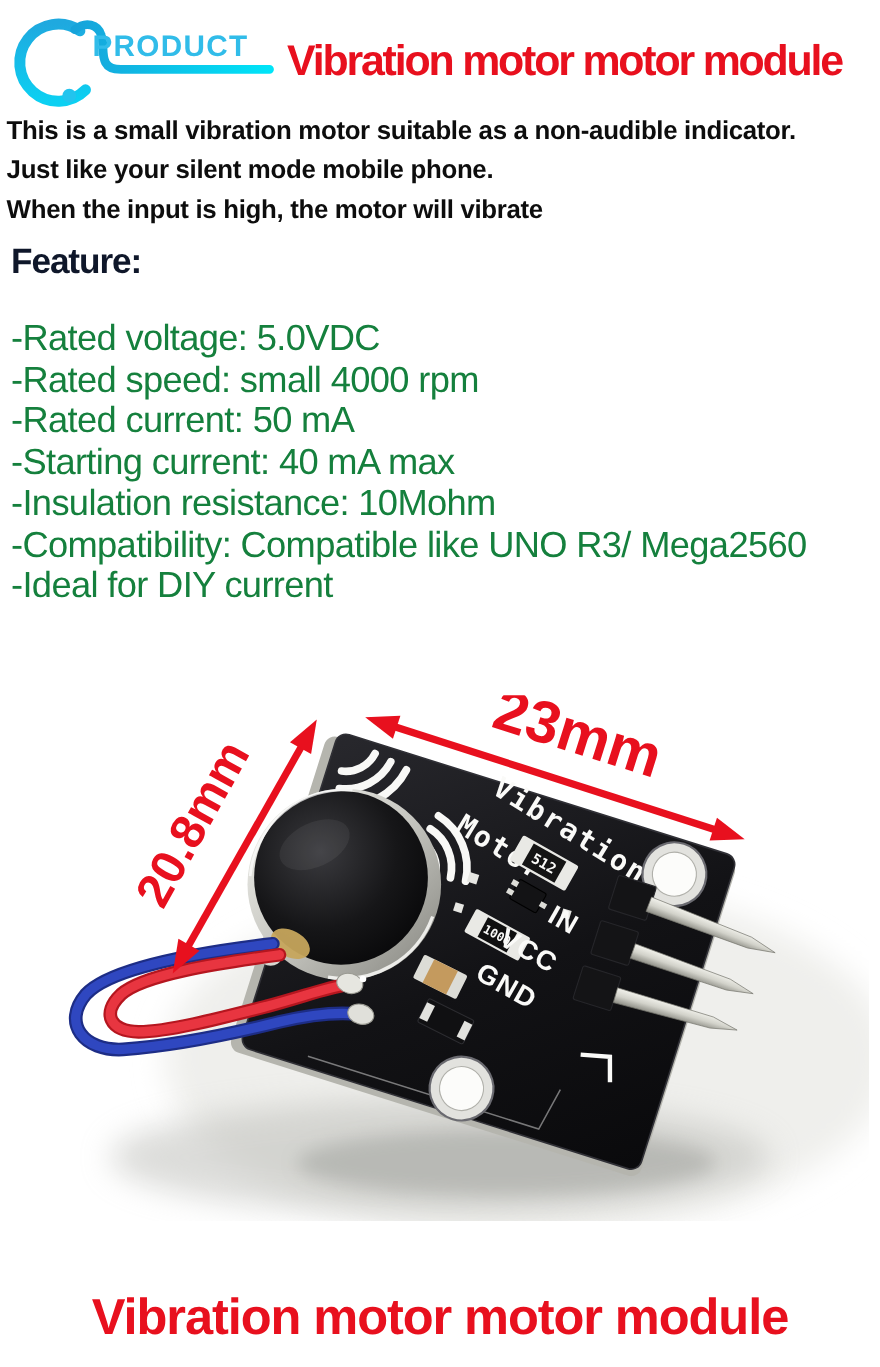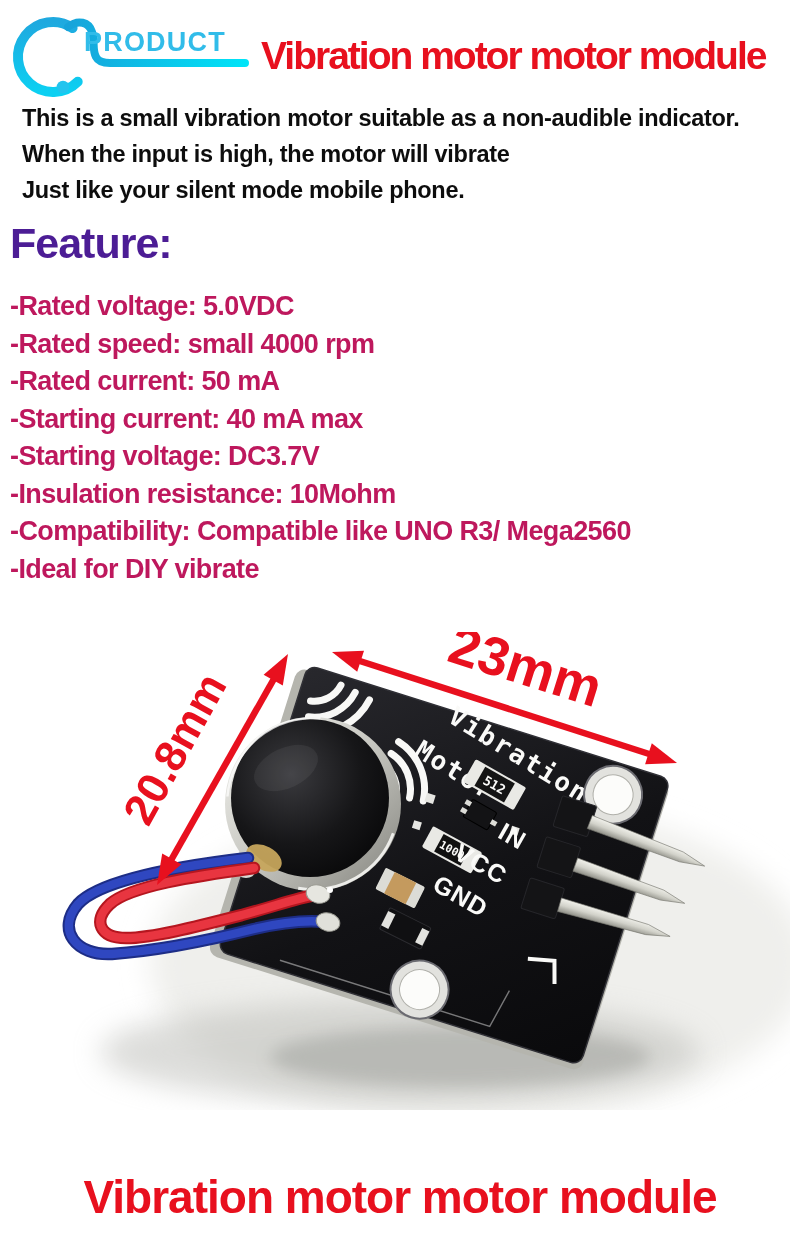--- a/index.html
+++ b/index.html
@@ -9,30 +9,30 @@
     font-family:"Liberation Sans",sans-serif;
   }
   .abs{position:absolute;}
   .logo-wrap{left:8px;top:6px;width:250px;height:96px;}
   .top-title{
     left:261px;top:34px;margin:0;
     font-size:39px;font-weight:700;color:#e8101e;letter-spacing:-2px;
     white-space:nowrap;
   }
   .desc{
-    left:22px;top:101px;color:#0d0d0d;font-weight:700;
+    left:6px;top:101px;color:#0d0d0d;font-weight:700;
     font-size:23.5px;line-height:35.8px;letter-spacing:-0.3px;white-space:nowrap;
   }
   .feature-h{
     left:10px;top:219px;margin:0;
-    font-size:43px;font-weight:700;color:#4c1d95;letter-spacing:-1px;text-align:right;
+    font-size:32px;font-weight:700;color:#0f172a;letter-spacing:-1px;text-align:right;
   }
   .features{
-    left:10px;top:288px;color:#be185d;font-weight:700;
-    font-size:27px;line-height:37.5px;letter-spacing:-0.6px;white-space:nowrap;
+    left:10px;top:288px;color:#15803d;font-weight:400;
+    font-size:33px;line-height:37.5px;letter-spacing:-0.6px;white-space:nowrap;
   }
   .photo{left:30px;top:632px;}
   .bottom-title{
     top:1170px;left:0;width:800px;text-align:center;margin:0;
     font-size:46px;font-weight:700;color:#e8101e;letter-spacing:-1px;
   }
   .silk-mono{font-family:"DejaVu Sans Mono",monospace;font-weight:700;fill:#fafaf8;}
   .silk-sans{font-family:"Liberation Sans",sans-serif;font-weight:700;fill:#fafaf8;}
   .dim-label{font-family:"Liberation Sans",sans-serif;font-weight:700;fill:#e8101e;}
 </style>
@@ -56,34 +56,33 @@
     <path d="M 86,71 L 237,71" fill="none" stroke="url(#logoG)" stroke-width="5"></path>
     <circle cx="55" cy="81" r="6.3" fill="#22c4ee"></circle>
     <text x="76" y="45" font-family="Liberation Sans,sans-serif" font-weight="700" font-size="27" letter-spacing="1.2" fill="#31bce9">PRODUCT</text>
   </svg>
 </div>
 
 <h1 class="abs top-title">Vibration motor motor module</h1>
 
 <div class="abs desc">
   <div>This is a small vibration motor suitable as a non-audible indicator.</div>
+  <div>Just like your silent mode mobile phone.</div>
   <div>When the input is high, the motor will vibrate</div>
-  <div>Just like your silent mode mobile phone.</div>
 </div>
 
 <h2 class="abs feature-h">Feature:</h2>
 <div class="abs features">
   <div>-Rated voltage: 5.0VDC</div>
   <div>-Rated speed: small 4000 rpm</div>
   <div>-Rated current: 50 mA</div>
   <div>-Starting current: 40 mA max</div>
-  <div>-Starting voltage: DC3.7V</div>
   <div>-Insulation resistance: 10Mohm</div>
   <div>-Compatibility: Compatible like UNO R3/ Mega2560</div>
-  <div>-Ideal for DIY vibrate</div>
+  <div>-Ideal for DIY current</div>
 </div>
 
 <svg class="abs photo" width="760" height="478" viewBox="0 0 760 478">
   <defs>
     <linearGradient id="boardG" x1="0" y1="0" x2="1" y2="1">
       <stop offset="0" stop-color="#28282d"></stop>
       <stop offset="0.55" stop-color="#121215"></stop>
       <stop offset="1" stop-color="#0a0a0c"></stop>
     </linearGradient>
     <linearGradient id="ringG" x1="0" y1="0" x2="1" y2="1">

